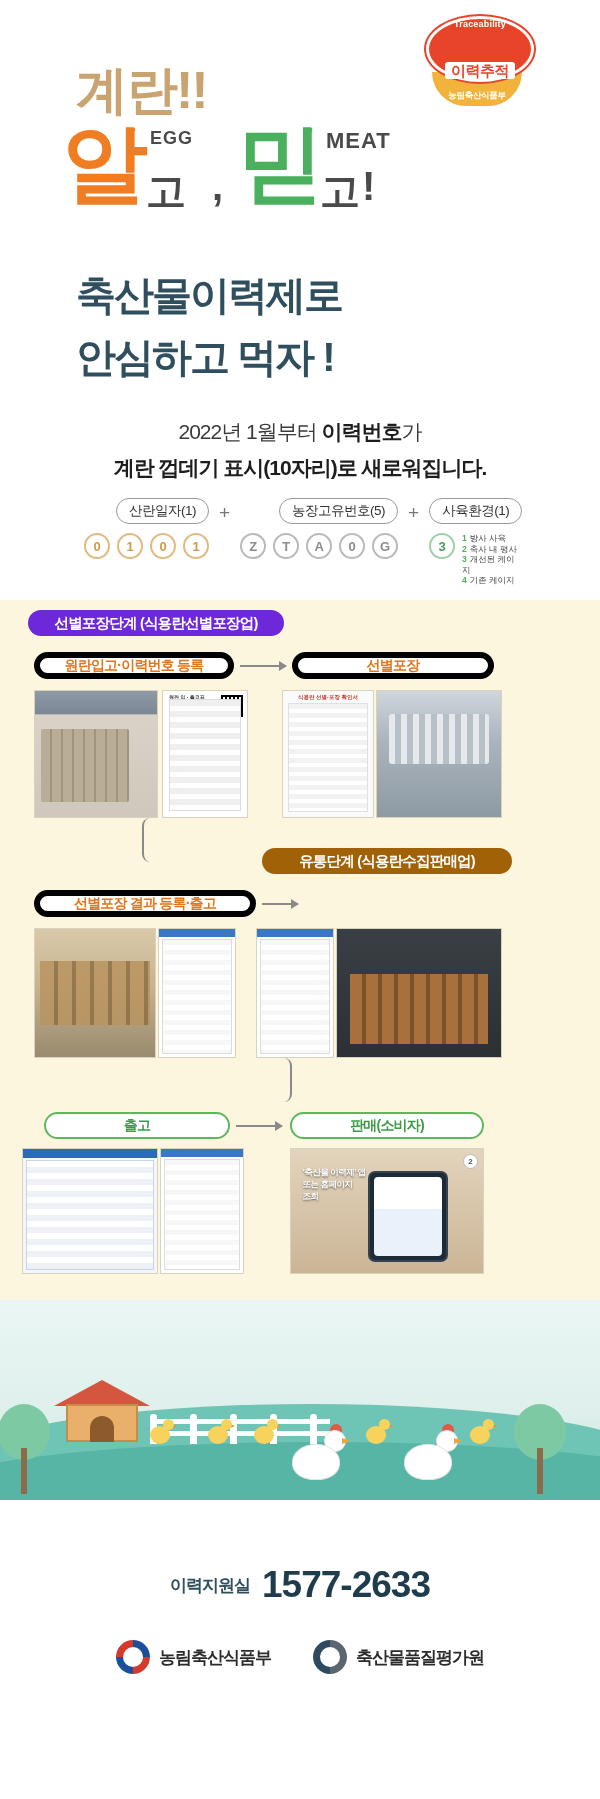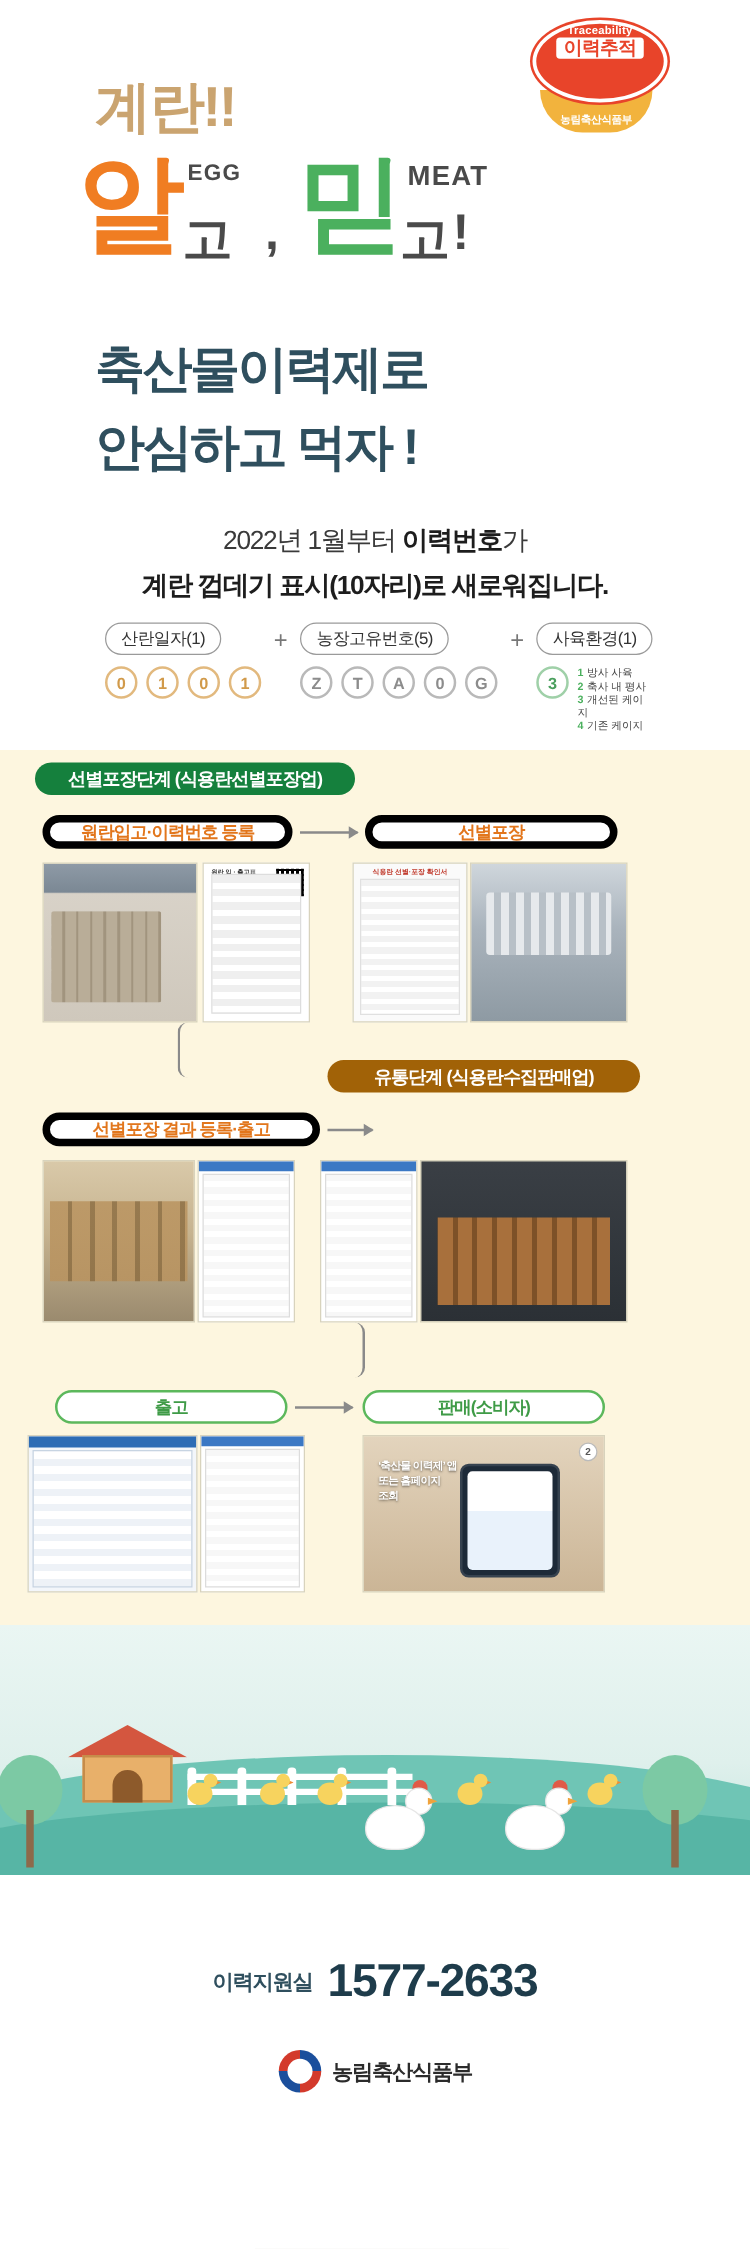--- a/index.html
+++ b/index.html
@@ -49,21 +49,21 @@
     top: 0; left: 8px;
     width: 102px;
     height: 60px;
     border-radius: 50% / 50%;
     background: #e8442a;
     border: 3px solid #ffffff;
     box-shadow: 0 0 0 2px #e8442a;
     display: flex;
     flex-direction: column;
     align-items: center;
-    justify-content: flex-start;
+    justify-content: space-between;
     color: #ffffff;
   }
   .seal-top-text {
     font-size: 9px;
     letter-spacing: .2px;
     font-weight: bold;
     margin-bottom: 1px;
   }
   .seal-main-text {
     background: #ffffff;
@@ -93,21 +93,21 @@
     color: #ffffff;
     font-weight: bold;
     letter-spacing: -0.3px;
   }
 
   
   .h-gyeran {
     position: absolute;
     top: 56px;
     left: 76px;
-    font-size: 45px;
+    font-size: 52px;
     font-weight: bold;
     color: #caa470;
     letter-spacing: -2px;
   }
   .big-row {
     position: absolute;
     left: 62px;
     top: 120px;
     width: 480px;
     height: 110px;
@@ -210,21 +210,21 @@
 
   
   .codes {
     position: absolute;
     top: 498px;
     left: 84px;
     width: 432px;
     display: flex;
     align-items: flex-start;
   }
-  .code-col { display: flex; flex-direction: column; align-items: flex-start; }
+  .code-col { display: flex; flex-direction: column; align-items: flex-end; }
   .code-chip {
     border: 1px solid #9a9a9a;
     border-radius: 14px;
     padding: 3px 12px;
     font-size: 13.5px;
     color: #333;
     background: #fff;
     letter-spacing: -0.5px;
     white-space: nowrap;
   }
@@ -278,21 +278,21 @@
     color: #ffffff;
     font-size: 14.5px;
     font-weight: bold;
     display: flex;
     align-items: center;
     justify-content: center;
     letter-spacing: -0.8px;
     padding: 0 16px;
     box-sizing: border-box;
   }
-  .banner-orange { background: #15803d; }
+  .banner-orange { background: #6d28d9; }
   .banner-green { background: #a16207; }
 
   .step-chip {
     position: absolute;
     height: 27px;
     border-radius: 14px;
     background: #ffffff;
     display: flex;
     align-items: center;
     justify-content: center;
@@ -748,16 +748,20 @@
   <div class="footer">
     <div class="phone-row">
       <span class="phone-label">이력지원실</span>
       <span class="phone-num">1577-2633</span>
     </div>
     <div class="logos">
       <div class="logo-item">
         <div class="logo-mark"></div>
         <div class="logo-text">농림축산식품부</div>
       </div>
+      <div class="logo-item">
+        <div class="logo-mark gray"></div>
+        <div class="logo-text">축산물품질평가원</div>
+      </div>
     </div>
   </div>
 
 </div>
 
 </body></html>

